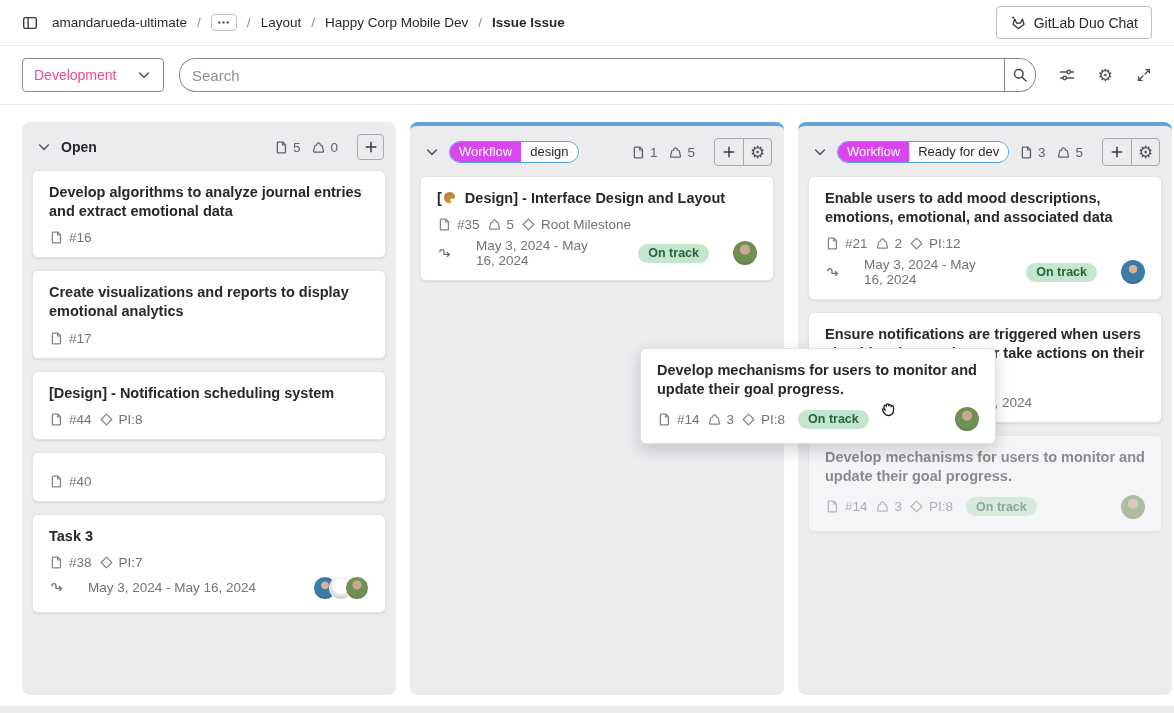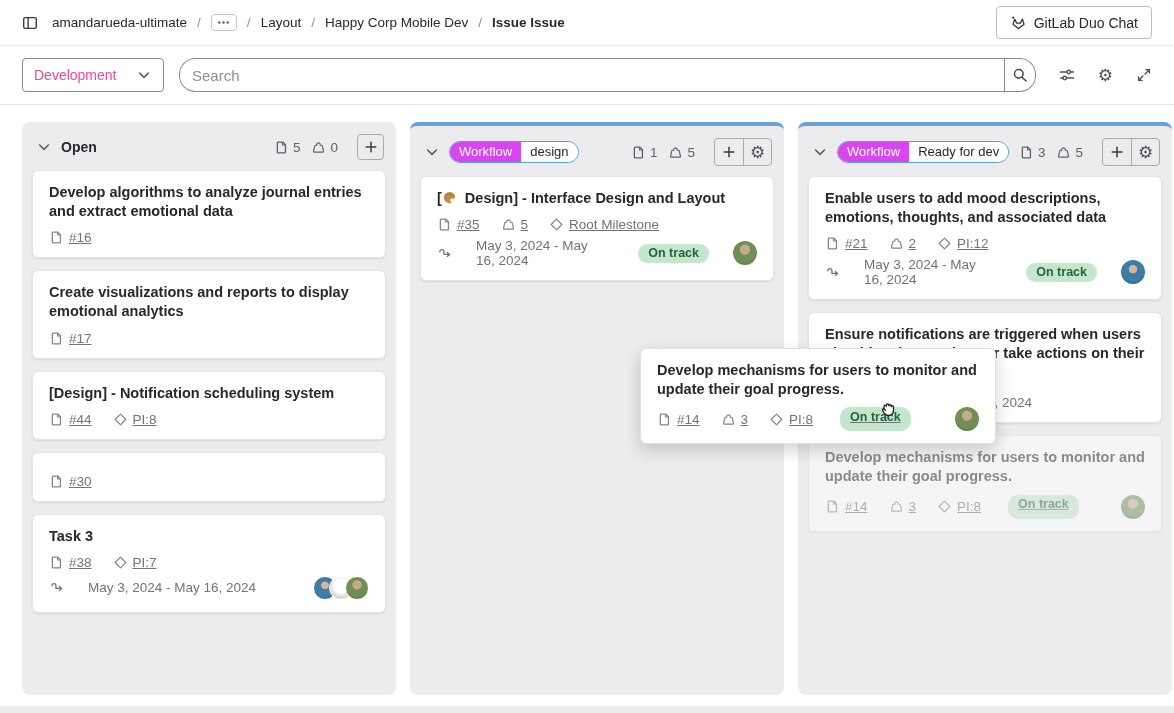--- a/index.html
+++ b/index.html
@@ -55,21 +55,21 @@
   .btn-group { display:flex; margin-left:10px; border:1px solid #a9a9ae; border-radius:4px; overflow:hidden; }
   .btn-group button { width:28px; height:26px; display:flex; align-items:center; justify-content:center;
     background:transparent; border:none; color:#3a3a40; cursor:pointer; }
   .btn-group button + button { border-left:1px solid #a9a9ae; }
 
   
   .card { background:#fff; border:1px solid #e4e4e7; border-radius:6px; margin:0 10px 12px;
     padding:12px 16px; box-shadow:0 1px 2px rgba(31,30,36,.10); cursor:pointer; }
   .card-title { font-size:14.5px; font-weight:700; color:#28272d; line-height:1.32; }
   .inline-icon { width:15px; height:15px; vertical-align:-2px; margin-right:4px; }
-  .meta-row { margin-top:9px; display:flex; gap:21px; color:#737278; font-size:13.5px;text-decoration:underline; }
+  .meta-row { margin-top:9px; display:flex; align-items:center; gap:7px; color:#737278; font-size:13.5px; }
   .meta { display:inline-flex; align-items:center; gap:5px; color:#737278; }
   .meta svg { color:#85848a; }
   .date-row { margin-top:6px; display:flex; align-items:center; gap:24px; color:#737278; font-size:13.5px; }
   .badge { background:#c3e6cd; color:#24663b; font-size:12.5px; font-weight:700; padding:2.5px 10px;
     border-radius:10px; margin-left:6px; white-space:nowrap; }
   .avatar { width:24px; height:24px; border-radius:50%; flex:none; cursor:pointer; }
   .row-right { margin-left:auto; display:flex; align-items:center; }
   .avatar-stack { margin-left:auto; display:flex; }
   .avatar-stack .avatar { border:1px solid #fff; }
   .avatar-stack .avatar + .avatar { margin-left:-8px; }
@@ -293,21 +293,21 @@
             </span>
         </div>
       </article>
 
       <article class="card">
         <div class="meta-row">
           <span class="meta">
               <svg class="icon15">
                 <use href="#i-issue"></use>
               </svg>
-              <span>#30</span>
+              <span>#40</span>
             </span>
         </div>
       </article>
 
       <article class="card">
         <h3 class="card-title">Task 3</h3>
         <div class="meta-row">
           <span class="meta">
               <svg class="icon15">
                 <use href="#i-issue"></use>
@@ -440,21 +440,21 @@
                 <use href="#i-plus"></use>
               </svg>
             </button>
           <button>
               <span class="gear-glyph">⚙</span>
             </button>
         </span>
       </div>
 
       <article class="card">
-        <h3 class="card-title">Enable users to add mood descriptions, emotions, thoughts, and associated data</h3>
+        <h3 class="card-title">Enable users to add mood descriptions, emotions, emotional, and associated data</h3>
         <div class="meta-row">
           <span class="meta">
               <svg class="icon15">
                 <use href="#i-issue"></use>
               </svg>
               <span>#21</span>
             </span>
           <span class="meta">
               <svg class="icon15">
                 <use href="#i-weight"></use>

